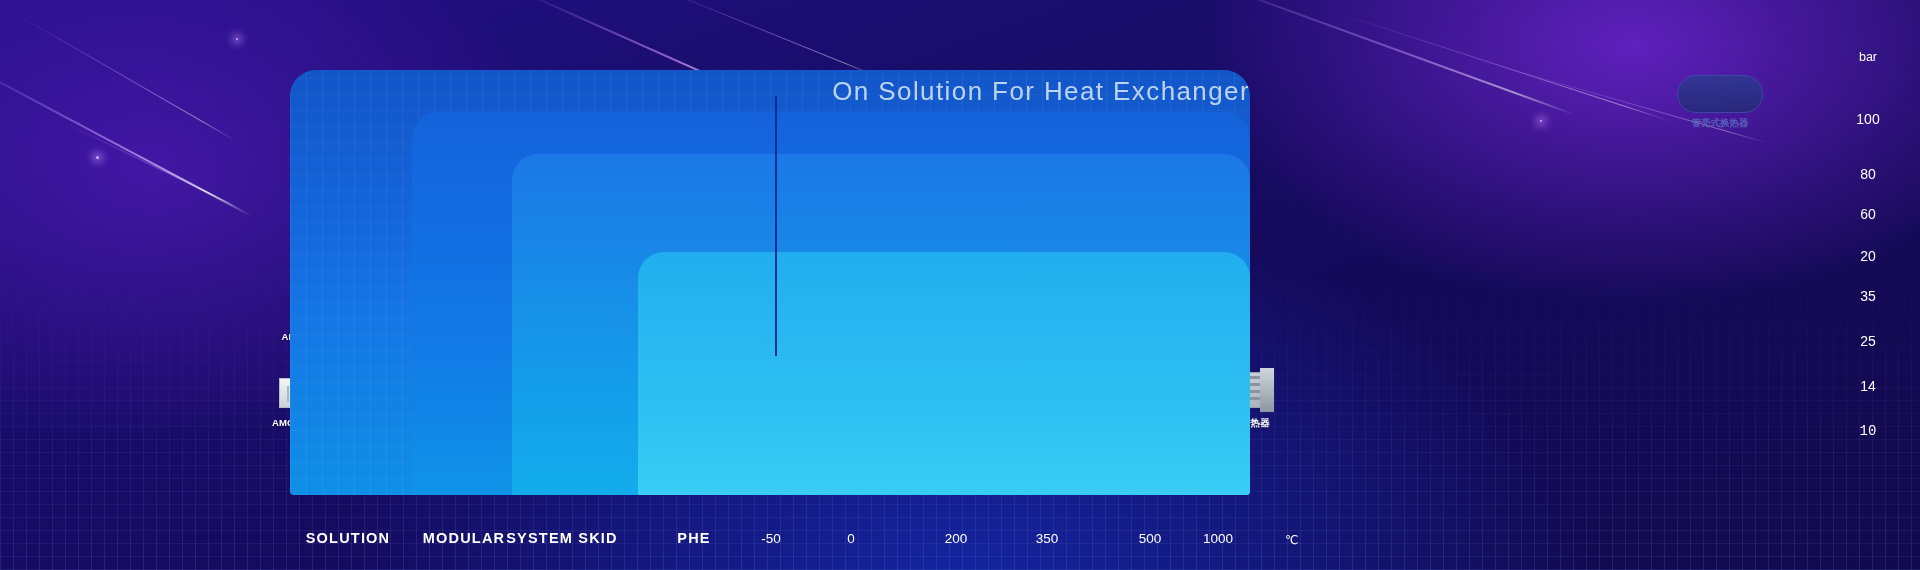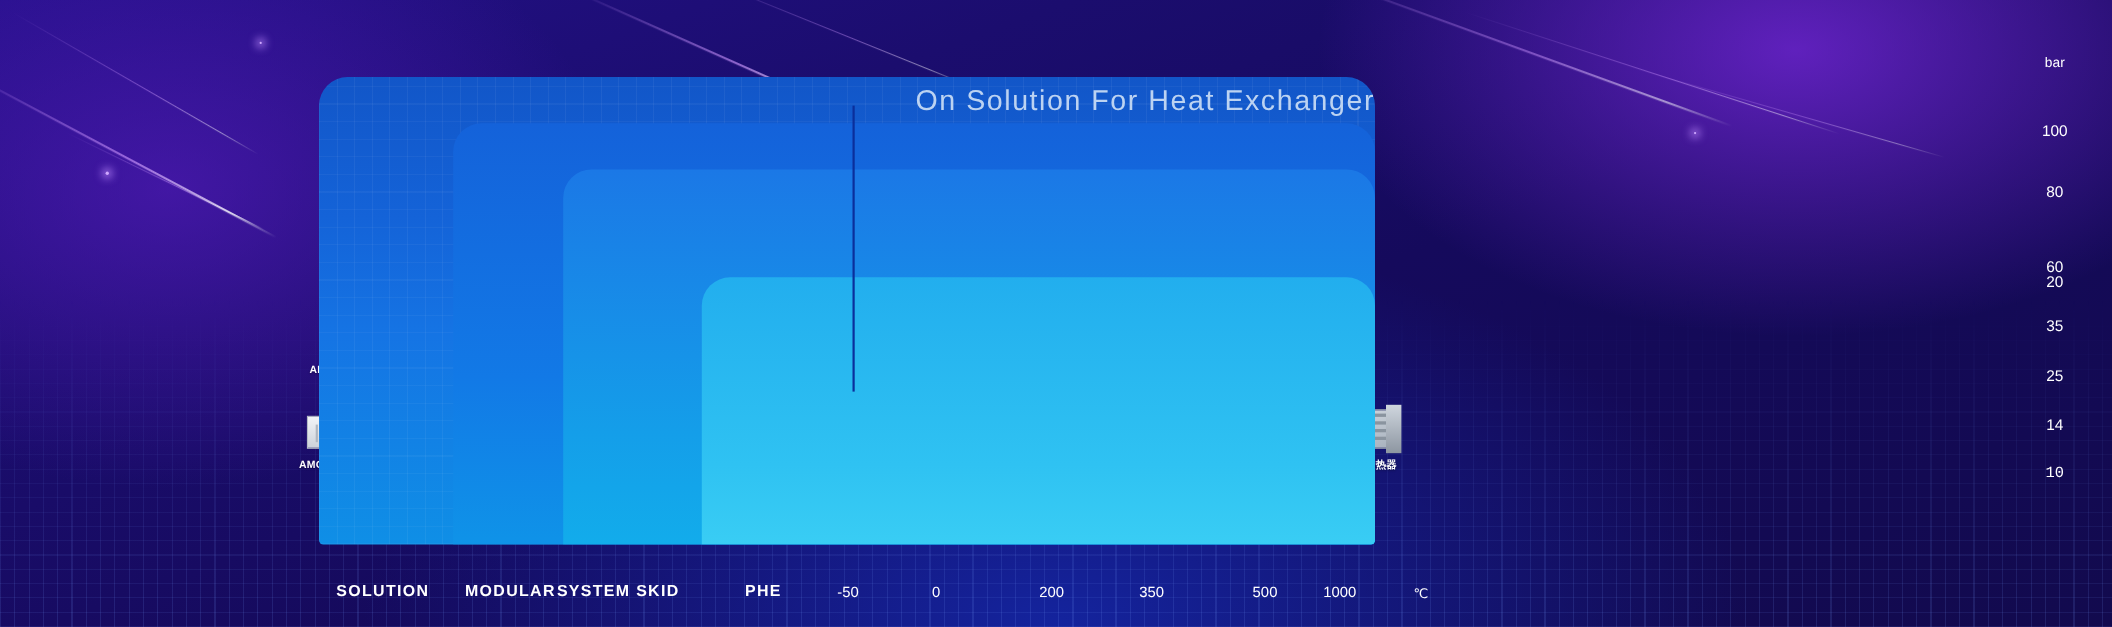--- a/index.html
+++ b/index.html
@@ -194,20 +194,24 @@
   <div class="streak" style="left:520px; top:-10px; width:300px; transform:rotate(24deg);"></div>
   <div class="streak thin" style="left:640px; top:-20px; width:260px; transform:rotate(22deg);"></div>
   <div class="streak" style="left:1180px; top:-30px; width:420px; transform:rotate(20deg); opacity:.55;"></div>
   <div class="streak thin" style="left:1330px; top:10px; width:360px; transform:rotate(18deg);"></div>
   <div class="streak thin" style="left:1480px; top:60px; width:300px; transform:rotate(16deg); opacity:.4;"></div>
   <div class="glowdot" style="left:96px; top:156px;"></div>
   <div class="glowdot" style="left:236px; top:38px; width:2px;height:2px;"></div>
   <div class="glowdot" style="left:1540px; top:120px; width:2px;height:2px;"></div>
 
 
+  <div id="ghost">
+    <div class="gbody"></div>
+    <div>管壳式换热器</div>
+  </div>
 
   <div id="panel">
     <div id="tier-modular" class="tier"></div>
     <div id="tier-skid" class="tier"></div>
     <div id="tier-phe" class="tier"></div>
     <div id="center-line"></div>
     <div id="subtitle">On Solution For Heat Exchanger</div>
   </div>
 
   <div id="cards-layer">
@@ -513,21 +517,21 @@
           </div>
         </div>
         <div class="cap">AWK焊接板式气气换热器</div>
       </div>
     </div>
 
   <div id="paxis">
     <div class="punit">bar</div>
   <div class="pt" style="top: 61px;">100</div>
       <div class="pt" style="top: 116px;">80</div>
-      <div class="pt" style="top: 156px; margin-top: 28px;">60</div>
+      <div class="pt" style="top: 156px;">60</div>
       <div class="pt" style="top: 198px;">20</div>
       <div class="pt" style="top: 238px;">35</div>
       <div class="pt" style="top: 283px;">25</div>
       <div class="pt" style="top: 328px;">14</div>
       <div class="pt" style="top: 373px; font-family: Liberation Mono, monospace;">10</div>
     </div>
 
   <div id="axis">
     <div class="unit" style="left:1285px;">℃</div>
   <div class="grp" style="left: 348px;">SOLUTION</div>

